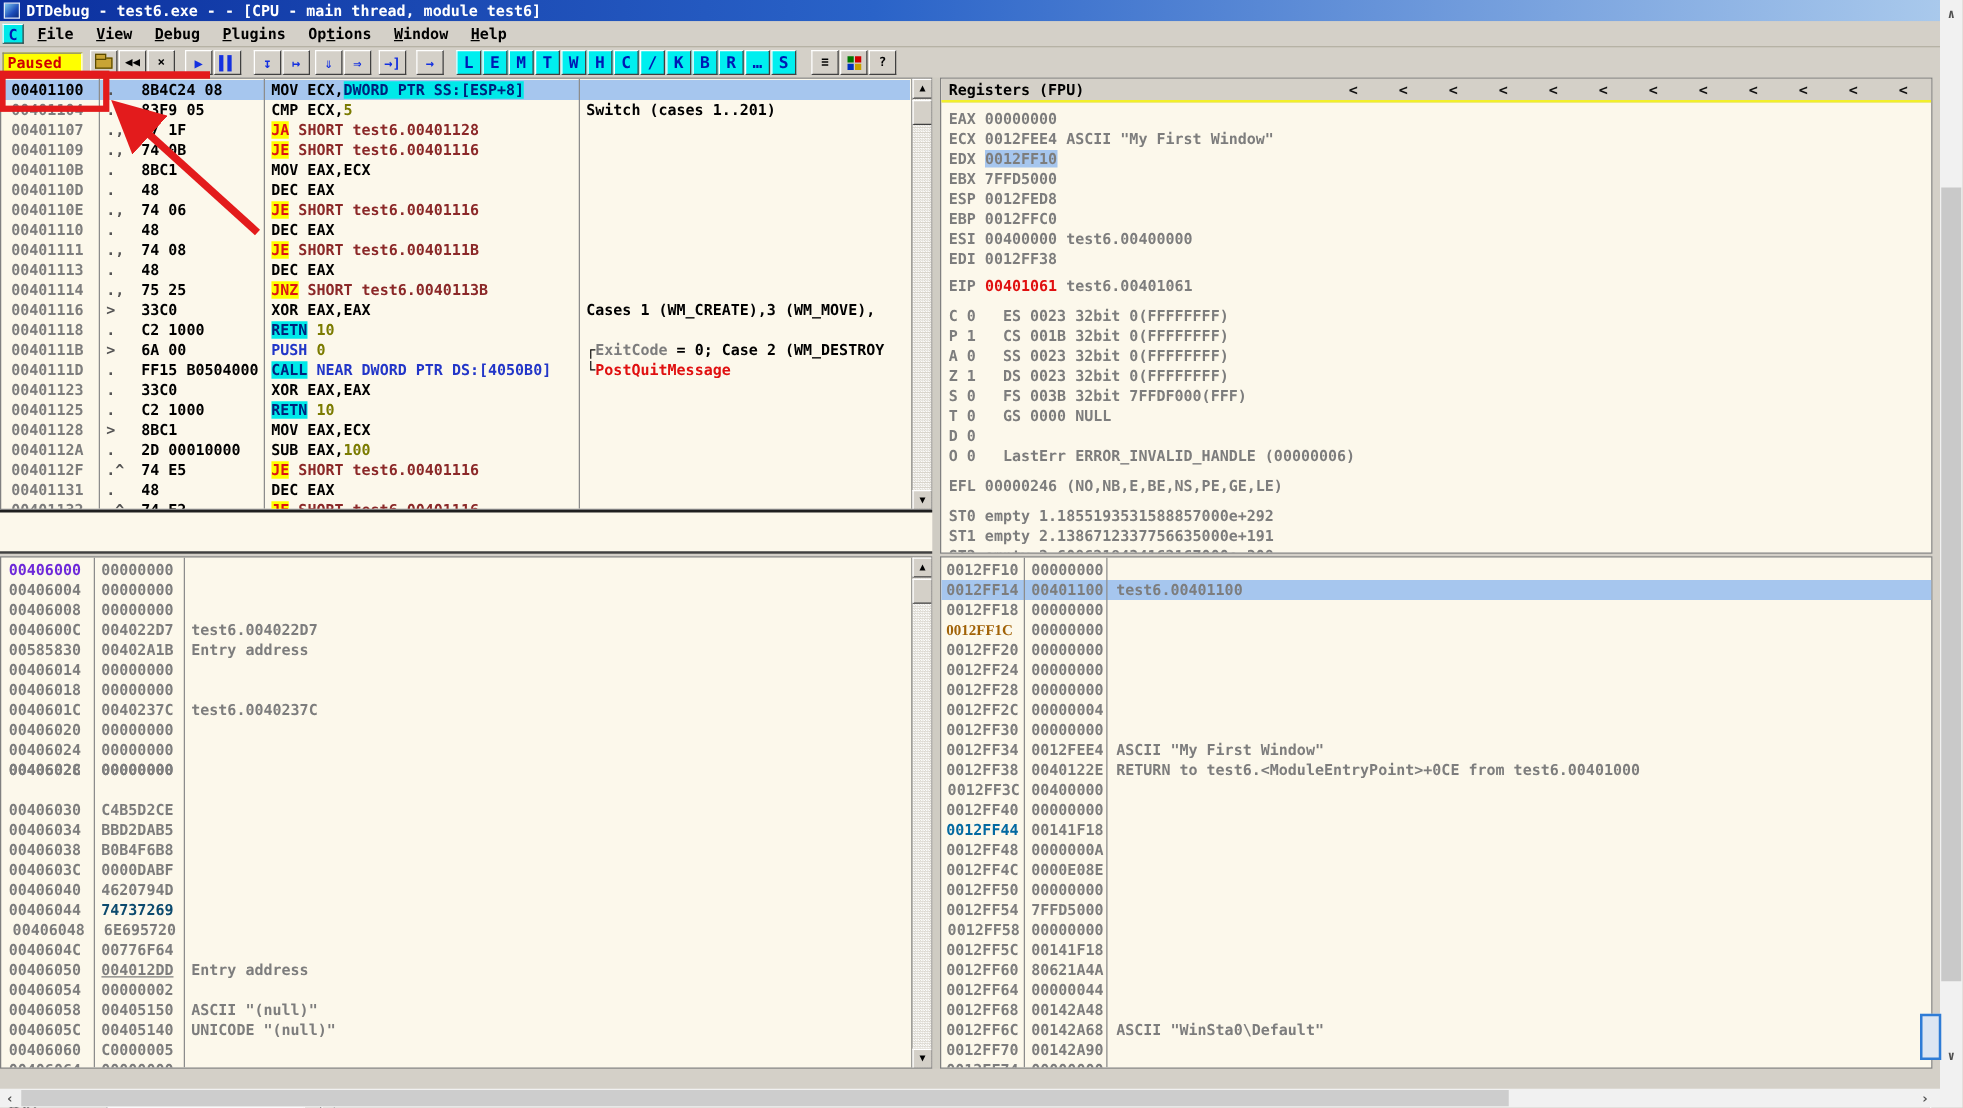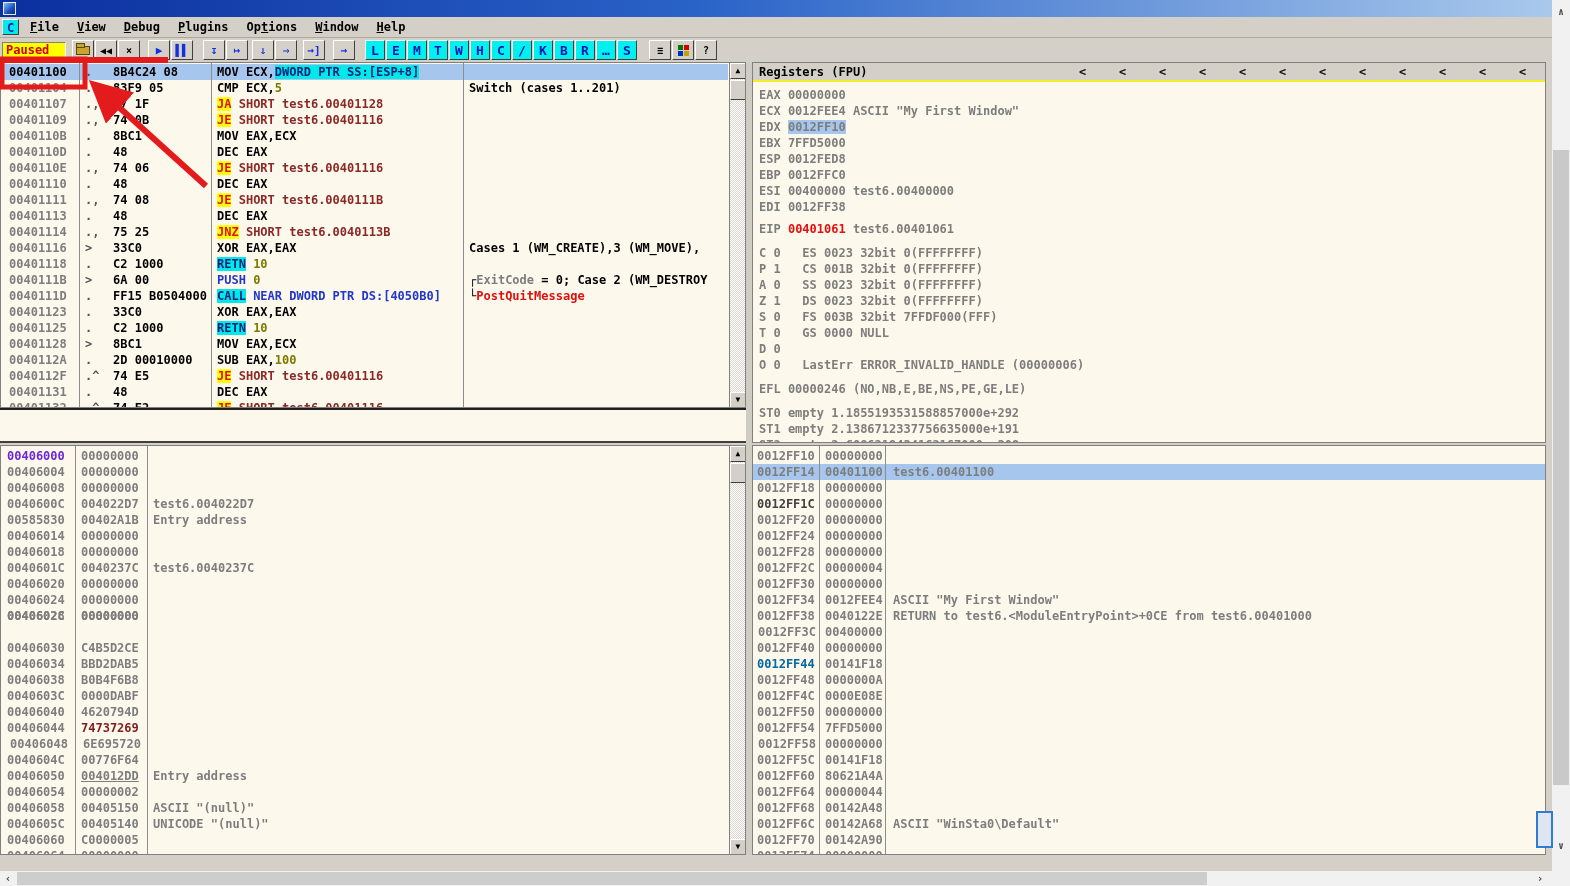--- a/index.html
+++ b/index.html
@@ -71,20 +71,21 @@
   #vthumb{position:absolute;left:1px;top:150px;width:16px;height:635px;background:#c9c9c9;}
   #focus-btn{left:1536px;top:811px;width:17px;height:37px;background:#dde6f2;border:2px solid #2f7cd6;box-sizing:border-box;}
   
   #annot{position:absolute;left:0;top:0;width:1570px;height:886px;pointer-events:none;z-index:60;}
 </style>
 </head>
 <body>
 
 <div id="titlebar" class="abs">
   <span id="appicon"></span>
+  <span>DTDebug - test6.exe - - [CPU - main thread, module test6]</span>
 </div>
 
 <div id="menubar" class="abs">
   <span id="sysicon">C</span>
   <span id="menu-items"><span class="menu-item"><u>F</u>ile</span><span class="menu-item"><u>V</u>iew</span><span class="menu-item"><u>D</u>ebug</span><span class="menu-item"><u>P</u>lugins</span><span class="menu-item">Op<u>t</u>ions</span><span class="menu-item"><u>W</u>indow</span><span class="menu-item"><u>H</u>elp</span></span>
 </div>
 
 <div id="toolbar" class="abs">
   <span id="paused-box">Paused</span>
 <span class="tbtn" style="margin-left: 6px;">
@@ -194,21 +195,21 @@
       <div class="row16" style="top: 114px; width: 727px;"><span class="cell" style="left: 6px; width: 64px; color: rgb(125, 125, 125);">0040601C</span><span class="cell" style="left: 80px; width: 62px; color: rgb(125, 125, 125);">0040237C</span><span class="cell" style="left: 152px; width: 570px; color: rgb(125, 125, 125);">test6.0040237C</span></div>
       <div class="row16" style="top: 130px; width: 727px;"><span class="cell" style="left: 6px; width: 64px; color: rgb(125, 125, 125);">00406020</span><span class="cell" style="left: 80px; width: 62px; color: rgb(125, 125, 125);">00000000</span><span class="cell" style="left: 152px; width: 570px; color: rgb(125, 125, 125);"></span></div>
       <div class="row16" style="top: 146px; width: 727px;"><span class="cell" style="left: 6px; width: 64px; color: rgb(125, 125, 125);">00406024</span><span class="cell" style="left: 80px; width: 62px; color: rgb(125, 125, 125);">00000000</span><span class="cell" style="left: 152px; width: 570px; color: rgb(125, 125, 125);"></span></div>
       <div class="row16" style="top: 162px; width: 727px;"><span class="cell" style="left: 6px; width: 64px; color: rgb(125, 125, 125);">00406028</span><span class="cell" style="left: 80px; width: 62px; color: rgb(125, 125, 125);">00000000</span><span class="cell" style="left: 152px; width: 570px; color: rgb(125, 125, 125);"></span></div>
       <div class="row16" style="top: 162px; width: 727px;"><span class="cell" style="left: 6px; width: 64px; color: rgb(125, 125, 125);">0040602C</span><span class="cell" style="left: 80px; width: 62px; color: rgb(125, 125, 125);">00000000</span><span class="cell" style="left: 152px; width: 570px; color: rgb(125, 125, 125);"></span></div>
       <div class="row16" style="top: 194px; width: 727px;"><span class="cell" style="left: 6px; width: 64px; color: rgb(125, 125, 125);">00406030</span><span class="cell" style="left: 80px; width: 62px; color: rgb(125, 125, 125);">C4B5D2CE</span><span class="cell" style="left: 152px; width: 570px; color: rgb(125, 125, 125);"></span></div>
       <div class="row16" style="top: 210px; width: 727px;"><span class="cell" style="left: 6px; width: 64px; color: rgb(125, 125, 125);">00406034</span><span class="cell" style="left: 80px; width: 62px; color: rgb(125, 125, 125);">BBD2DAB5</span><span class="cell" style="left: 152px; width: 570px; color: rgb(125, 125, 125);"></span></div>
       <div class="row16" style="top: 226px; width: 727px;"><span class="cell" style="left: 6px; width: 64px; color: rgb(125, 125, 125);">00406038</span><span class="cell" style="left: 80px; width: 62px; color: rgb(125, 125, 125);">B0B4F6B8</span><span class="cell" style="left: 152px; width: 570px; color: rgb(125, 125, 125);"></span></div>
       <div class="row16" style="top: 242px; width: 727px;"><span class="cell" style="left: 6px; width: 64px; color: rgb(125, 125, 125);">0040603C</span><span class="cell" style="left: 80px; width: 62px; color: rgb(125, 125, 125);">0000DABF</span><span class="cell" style="left: 152px; width: 570px; color: rgb(125, 125, 125);"></span></div>
       <div class="row16" style="top: 258px; width: 727px;"><span class="cell" style="left: 6px; width: 64px; color: rgb(125, 125, 125);">00406040</span><span class="cell" style="left: 80px; width: 62px; color: rgb(125, 125, 125);">4620794D</span><span class="cell" style="left: 152px; width: 570px; color: rgb(125, 125, 125);"></span></div>
-      <div class="row16" style="top: 274px; width: 727px;"><span class="cell" style="left: 6px; width: 64px; color: rgb(125, 125, 125);">00406044</span><span class="cell" style="left: 80px; width: 62px; color: #7f1d1d;">74737269</span><span class="cell" style="left: 152px; width: 570px; color: rgb(125, 125, 125);"></span></div>
+      <div class="row16" style="top: 274px; width: 727px;"><span class="cell" style="left: 6px; width: 64px; color: rgb(125, 125, 125);">00406044</span><span class="cell" style="left: 80px; width: 62px; color: #0c4a6e;">74737269</span><span class="cell" style="left: 152px; width: 570px; color: rgb(125, 125, 125);"></span></div>
       <div class="row16" style="top: 290px; width: 727px; text-align: center;"><span class="cell" style="left: 6px; width: 64px; color: rgb(125, 125, 125);">00406048</span><span class="cell" style="left: 80px; width: 62px; color: rgb(125, 125, 125);">6E695720</span><span class="cell" style="left: 152px; width: 570px; color: rgb(125, 125, 125);"></span></div>
       <div class="row16" style="top: 306px; width: 727px;"><span class="cell" style="left: 6px; width: 64px; color: rgb(125, 125, 125);">0040604C</span><span class="cell" style="left: 80px; width: 62px; color: rgb(125, 125, 125);">00776F64</span><span class="cell" style="left: 152px; width: 570px; color: rgb(125, 125, 125);"></span></div>
       <div class="row16" style="top: 322px; width: 727px;"><span class="cell" style="left: 6px; width: 64px; color: rgb(125, 125, 125);">00406050</span><span class="cell" style="left: 80px; width: 62px; color: rgb(125, 125, 125); text-decoration: underline;">004012DD</span><span class="cell" style="left: 152px; width: 570px; color: rgb(125, 125, 125);">Entry address</span></div>
       <div class="row16" style="top: 338px; width: 727px;"><span class="cell" style="left: 6px; width: 64px; color: rgb(125, 125, 125);">00406054</span><span class="cell" style="left: 80px; width: 62px; color: rgb(125, 125, 125);">00000002</span><span class="cell" style="left: 152px; width: 570px; color: rgb(125, 125, 125);"></span></div>
       <div class="row16" style="top: 354px; width: 727px;"><span class="cell" style="left: 6px; width: 64px; color: rgb(125, 125, 125);">00406058</span><span class="cell" style="left: 80px; width: 62px; color: rgb(125, 125, 125);">00405150</span><span class="cell" style="left: 152px; width: 570px; color: rgb(125, 125, 125);">ASCII "(null)"</span></div>
       <div class="row16" style="top: 370px; width: 727px;"><span class="cell" style="left: 6px; width: 64px; color: rgb(125, 125, 125);">0040605C</span><span class="cell" style="left: 80px; width: 62px; color: rgb(125, 125, 125);">00405140</span><span class="cell" style="left: 152px; width: 570px; color: rgb(125, 125, 125);">UNICODE "(null)"</span></div>
       <div class="row16" style="top: 386px; width: 727px;"><span class="cell" style="left: 6px; width: 64px; color: rgb(125, 125, 125);">00406060</span><span class="cell" style="left: 80px; width: 62px; color: rgb(125, 125, 125);">C0000005</span><span class="cell" style="left: 152px; width: 570px; color: rgb(125, 125, 125);"></span></div>
       <div class="row16" style="top: 402px; width: 727px;"><span class="cell" style="left: 6px; width: 64px; color: rgb(125, 125, 125);">00406064</span><span class="cell" style="left: 80px; width: 62px; color: rgb(125, 125, 125);">00000000</span><span class="cell" style="left: 152px; width: 570px; color: rgb(125, 125, 125);"></span></div>
     </div>
   <div class="vdiv" style="left:74px;"></div>
@@ -250,21 +251,21 @@
       <div class="row16" style="top: 358px; left: 6px; width: 784px;"><span class="p-g">ST1 empty 2.1386712337756635000e+191</span></div>
       <div class="row16" style="top: 374px; left: 6px; width: 784px;"><span class="p-g">ST2 empty 2.6086219434162167000e-308</span></div>
     </div>
 </div>
 
 <div class="pane" id="stack-pane" style="left:752px;top:445px;width:794px;height:410px;">
   <div id="stack-rows">
       <div class="row16" style="top: 2px; width: 794px;"><span class="cell" style="left: 4px; width: 60px; color: rgb(125, 125, 125);">0012FF10</span><span class="cell" style="left: 72px; width: 58px; color: rgb(125, 125, 125);">00000000</span><span class="cell" style="left: 140px; width: 650px; color: rgb(125, 125, 125);"></span></div>
       <div class="row16 sel-row" style="top: 18px; width: 794px;"><span class="cell" style="left: 4px; width: 60px; color: rgb(125, 125, 125);">0012FF14</span><span class="cell" style="left: 72px; width: 58px; color: rgb(125, 125, 125);">00401100</span><span class="cell" style="left: 140px; width: 650px; color: rgb(125, 125, 125);">test6.00401100</span></div>
       <div class="row16" style="top: 34px; width: 794px;"><span class="cell" style="left: 4px; width: 60px; color: rgb(125, 125, 125);">0012FF18</span><span class="cell" style="left: 72px; width: 58px; color: rgb(125, 125, 125);">00000000</span><span class="cell" style="left: 140px; width: 650px; color: rgb(125, 125, 125);"></span></div>
-      <div class="row16" style="top: 50px; width: 794px;"><span class="cell" style="left: 4px; width: 60px; color: #404040;">0012FF1C</span><span class="cell" style="left: 72px; width: 58px; color: rgb(125, 125, 125);">00000000</span><span class="cell" style="left: 140px; width: 650px; color: rgb(125, 125, 125);"></span></div>
+      <div class="row16" style="top: 50px; width: 794px;"><span class="cell" style="left: 4px; width: 60px; color: #a16207; font-family: Liberation Serif, serif;">0012FF1C</span><span class="cell" style="left: 72px; width: 58px; color: rgb(125, 125, 125);">00000000</span><span class="cell" style="left: 140px; width: 650px; color: rgb(125, 125, 125);"></span></div>
       <div class="row16" style="top: 66px; width: 794px;"><span class="cell" style="left: 4px; width: 60px; color: rgb(125, 125, 125);">0012FF20</span><span class="cell" style="left: 72px; width: 58px; color: rgb(125, 125, 125);">00000000</span><span class="cell" style="left: 140px; width: 650px; color: rgb(125, 125, 125);"></span></div>
       <div class="row16" style="top: 82px; width: 794px;"><span class="cell" style="left: 4px; width: 60px; color: rgb(125, 125, 125);">0012FF24</span><span class="cell" style="left: 72px; width: 58px; color: rgb(125, 125, 125);">00000000</span><span class="cell" style="left: 140px; width: 650px; color: rgb(125, 125, 125);"></span></div>
       <div class="row16" style="top: 98px; width: 794px;"><span class="cell" style="left: 4px; width: 60px; color: rgb(125, 125, 125);">0012FF28</span><span class="cell" style="left: 72px; width: 58px; color: rgb(125, 125, 125);">00000000</span><span class="cell" style="left: 140px; width: 650px; color: rgb(125, 125, 125);"></span></div>
       <div class="row16" style="top: 114px; width: 794px;"><span class="cell" style="left: 4px; width: 60px; color: rgb(125, 125, 125);">0012FF2C</span><span class="cell" style="left: 72px; width: 58px; color: rgb(125, 125, 125);">00000004</span><span class="cell" style="left: 140px; width: 650px; color: rgb(125, 125, 125);"></span></div>
       <div class="row16" style="top: 130px; width: 794px;"><span class="cell" style="left: 4px; width: 60px; color: rgb(125, 125, 125);">0012FF30</span><span class="cell" style="left: 72px; width: 58px; color: rgb(125, 125, 125);">00000000</span><span class="cell" style="left: 140px; width: 650px; color: rgb(125, 125, 125);"></span></div>
       <div class="row16" style="top: 146px; width: 794px;"><span class="cell" style="left: 4px; width: 60px; color: rgb(125, 125, 125);">0012FF34</span><span class="cell" style="left: 72px; width: 58px; color: rgb(125, 125, 125);">0012FEE4</span><span class="cell" style="left: 140px; width: 650px; color: rgb(125, 125, 125);">ASCII "My First Window"</span></div>
       <div class="row16" style="top: 162px; width: 794px;"><span class="cell" style="left: 4px; width: 60px; color: rgb(125, 125, 125);">0012FF38</span><span class="cell" style="left: 72px; width: 58px; color: rgb(125, 125, 125);">0040122E</span><span class="cell" style="left: 140px; width: 650px; color: rgb(125, 125, 125);">RETURN to test6.&lt;ModuleEntryPoint&gt;+0CE from test6.00401000</span></div>
       <div class="row16" style="top: 178px; width: 794px;"><span class="cell" style="left: 4px; width: 60px; color: rgb(125, 125, 125); text-align: center;">0012FF3C</span><span class="cell" style="left: 72px; width: 58px; color: rgb(125, 125, 125);">00400000</span></div>
       <div class="row16" style="top: 194px; width: 794px;"><span class="cell" style="left: 4px; width: 60px; color: rgb(125, 125, 125);">0012FF40</span><span class="cell" style="left: 72px; width: 58px; color: rgb(125, 125, 125);">00000000</span><span class="cell" style="left: 140px; width: 650px; color: rgb(125, 125, 125);"></span></div>
       <div class="row16" style="top: 210px; width: 794px;"><span class="cell" style="left: 4px; width: 60px; color: #0369a1;">0012FF44</span><span class="cell" style="left: 72px; width: 58px; color: rgb(125, 125, 125);">00141F18</span><span class="cell" style="left: 140px; width: 650px; color: rgb(125, 125, 125);"></span></div>

